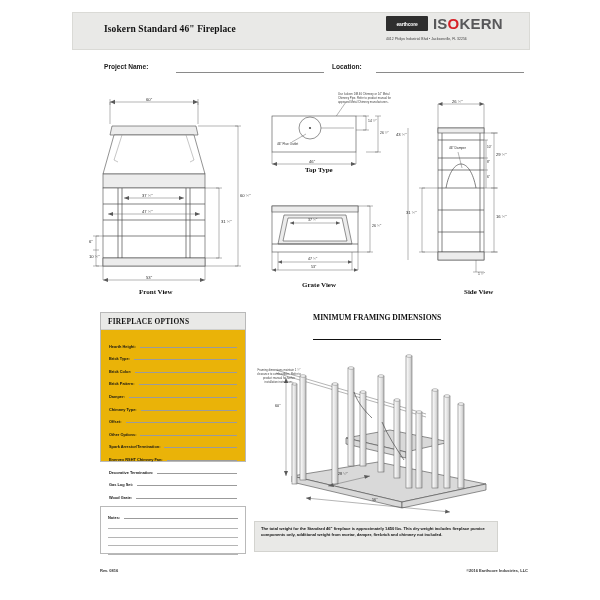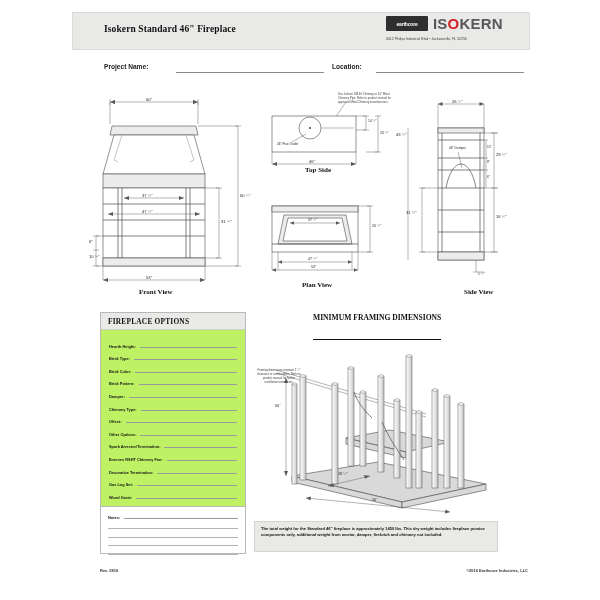--- a/index.html
+++ b/index.html
@@ -72,22 +72,22 @@
     font-family:"Liberation Sans", sans-serif;
   }
   .viewname {
     position:absolute; font-size:7px; font-weight:bold; color:#111;
     font-family:"Liberation Serif", serif; white-space:nowrap;
   }
   .note-tiny { position:absolute; font-size:2.8px; color:#444; line-height:1.45; }
 
   
   .opt-box {
-    position:absolute; left:100px; top:312px; width:146px; height:234px;
-    border:1px solid #b9b9b9; background:#bef264;
+    position:absolute; left:100px; top:312px; width:146px; height:150px;
+    border:1px solid #b9b9b9; background:#eab308;
   }
   .opt-head {
     height:17px; background:#e9e9e7; border-bottom:1px solid #cfcfcb;
     display:flex; align-items:center; padding-left:7px;
   }
   .opt-head-txt {
     font-size:7.4px; font-weight:bold; color:#111;
     font-family:"Liberation Serif", serif; letter-spacing:.2px;
   }
   .opt-list { padding:7px 8px 0 8px; }
@@ -270,21 +270,21 @@
         <line x1="6" y1="60" x2="6" y2="72"></line>
         <line x1="90" y1="60" x2="90" y2="72"></line>
       </g>
     </svg>
     <span class="note-tiny" style="left:72px; top:0px; width:58px;">Use Isokern DM 46 Chimney or 14" Metal Chimney Pipe. Refer to product manual for approved Metal Chimney manufacturers.</span>
     <span class="dimtxt" style="left:11px; top:50px; font-size:3.2px;">46" Flue Outlet</span>
     <span class="dimtxt" style="left:102px; top:27px; font-size:3.4px;">14 ½"</span>
     <span class="dimtxt" style="left:114px; top:39px; font-size:3.4px;">26 ½"</span>
     <span class="dimtxt" style="left:43px; top:67px;">46"</span>
   </div>
-  <div class="viewname" style="left:305px; top:166px;">Top Side</div>
+  <div class="viewname" style="left:305px; top:166px;">Top Type</div>
 
   <div class="draw" style="left:266px; top:196px; width:126px; height:90px;">
     <svg width="126" height="90" viewBox="0 0 126 90">
 
       <rect class="fillwhite" x="6" y="10" width="86" height="46"></rect>
 
       <rect class="fillmid" x="6" y="10" width="86" height="6"></rect>
 
       <path class="fillmid" d="M18,19 L80,19 L86,48 L12,48 Z"></path>
       <path class="fillwhite" d="M22,22 L76,22 L81,45 L17,45 Z"></path>
@@ -314,21 +314,21 @@
         <path d="M92,74 l-4,-1.8 l0,3.6 z" fill="#5a5a5a" stroke="none"></path>
         <line x1="6" y1="56" x2="6" y2="74"></line>
         <line x1="92" y1="56" x2="92" y2="74"></line>
       </g>
     </svg>
     <span class="dimtxt" style="left:42px; top:22px; font-size:3.6px;">37 ½"</span>
     <span class="dimtxt" style="left:106px; top:28px; font-size:3.6px;">26 ½"</span>
     <span class="dimtxt" style="left:42px; top:61px; font-size:3.6px;">47 ½"</span>
     <span class="dimtxt" style="left:45px; top:69px; font-size:3.6px;">53"</span>
   </div>
-  <div class="viewname" style="left:302px; top:281px;">Plan View</div>
+  <div class="viewname" style="left:302px; top:281px;">Grate View</div>
 
   <div class="draw" style="left:406px; top:92px; width:126px; height:200px;">
     <svg width="126" height="200" viewBox="0 0 126 200">
 
       <g class="dim">
         <line x1="32" y1="12" x2="78" y2="12"></line>
         <path d="M32,12 l4.5,-2 l0,4 z" fill="#5a5a5a" stroke="none"></path>
         <path d="M78,12 l-4.5,-2 l0,4 z" fill="#5a5a5a" stroke="none"></path>
         <line x1="32" y1="12" x2="32" y2="36"></line>
         <line x1="78" y1="12" x2="78" y2="36"></line>

